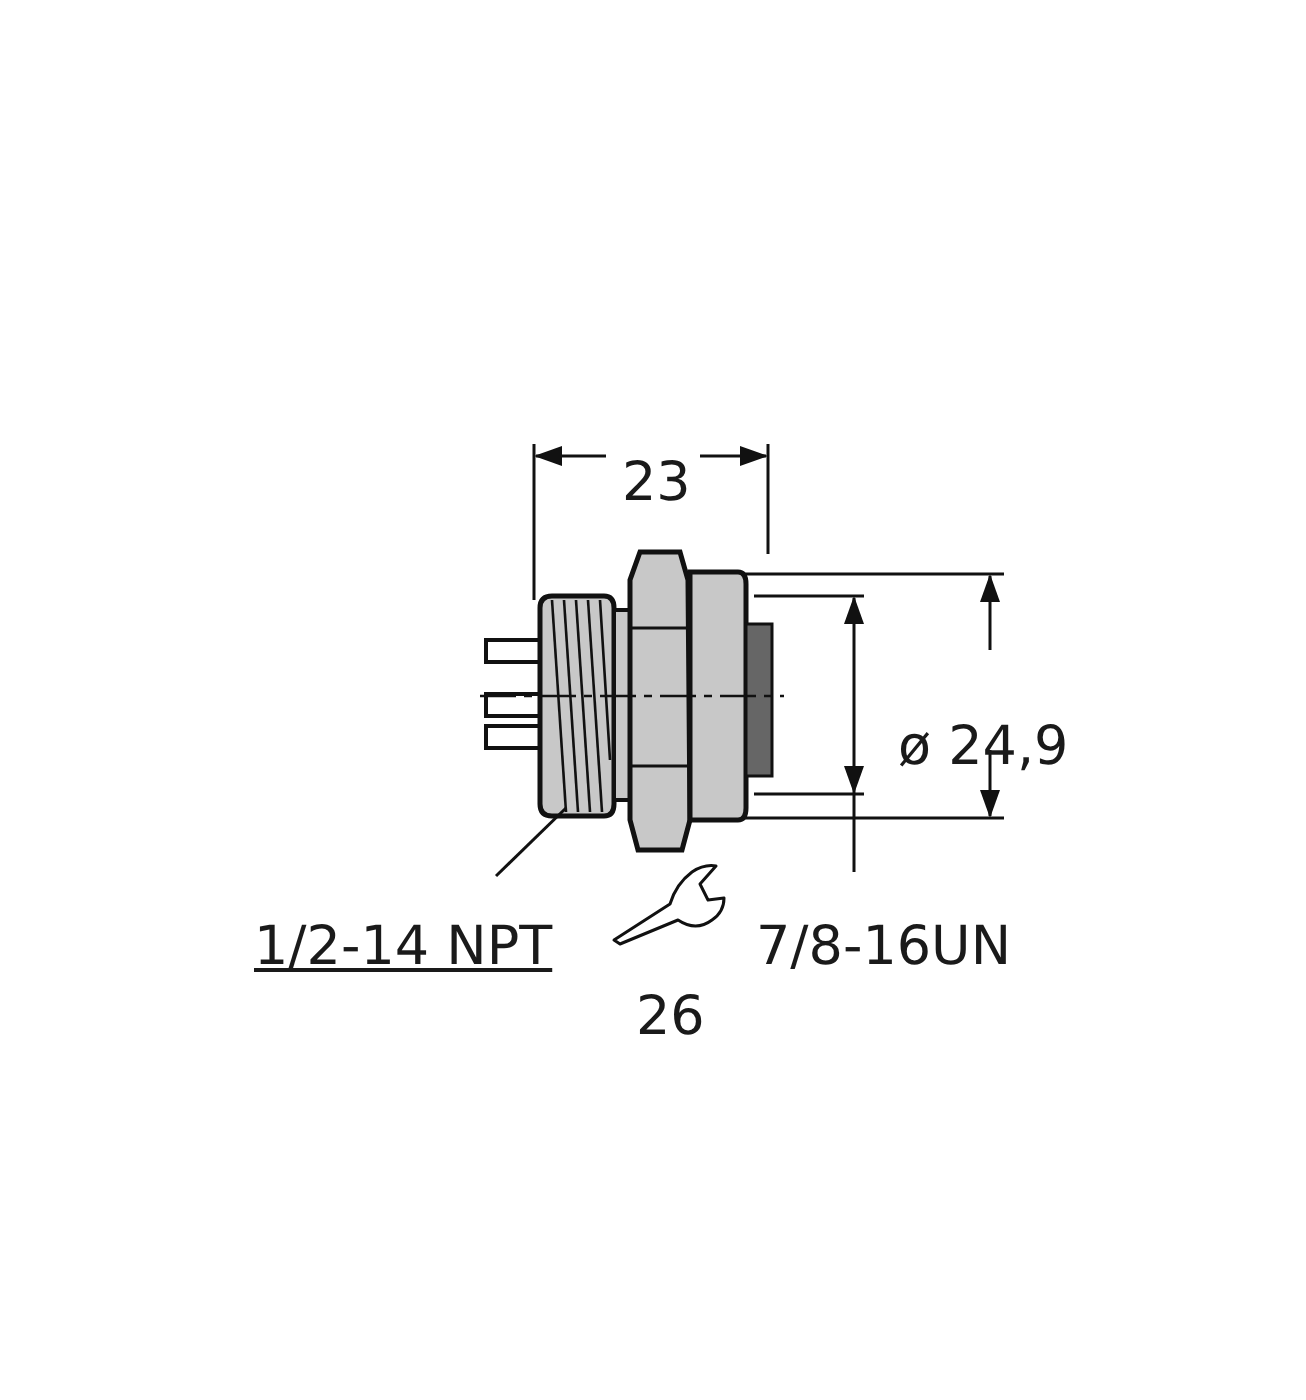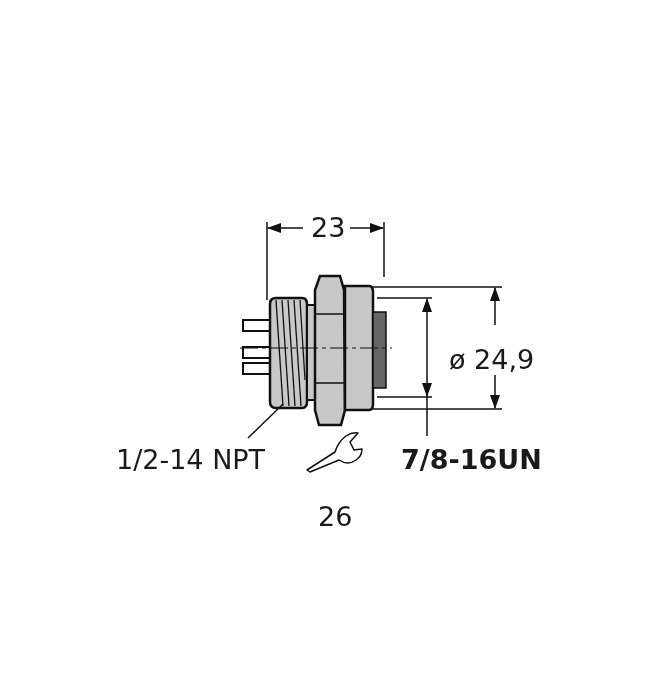--- a/index.html
+++ b/index.html
@@ -1,18 +1,18 @@
 <!DOCTYPE html>
 <html><head>
   <meta charset="utf-8">
   <style>
     html, body { margin: 0; padding: 0; background: #ffffff; }
     body { width: 653px; height: 700px; position: relative; overflow: hidden; font-family: "DejaVu Sans", sans-serif; }
     #drawing { position: absolute; left: 0; top: 0; width: 653px; height: 700px; }
-    .lbl { position: absolute; font-family: "DejaVu Sans", sans-serif; font-size: 27px; color: #1a1a1a; white-space: nowrap; line-height: 1; }
+    .lbl { position: absolute; font-family: "DejaVu Sans", sans-serif; font-size: 27px; color: #1a1a1a; white-space: nowrap; line-height: 1; margin-top: 14px; }
   </style>
 </head>
 <body>
 
 <svg id="drawing" viewBox="0 0 653 700" xmlns="http://www.w3.org/2000/svg">
   <defs>
     <marker id="arr" markerWidth="14" markerHeight="10" refX="13" refY="5" orient="auto" markerUnits="userSpaceOnUse">
       <path d="M0,0 L14,5 L0,10 Z" fill="#111"></path>
     </marker>
   </defs>
@@ -69,15 +69,15 @@
 
   <line x1="283" y1="404" x2="248" y2="438" stroke="#111" stroke-width="1.5"></line>
 
   <g>
     <path d="M307,470 L335,452 Q338,442 346,436 Q352,432 358,433 L350,442 L354,450 L362,449 Q362,456 356,460 Q348,466 339,460 L310,472 Z" fill="none" stroke="#111" stroke-width="1.5" stroke-linejoin="round"></path>
   </g>
 </svg>
 
 <div class="lbl" style="left:311px; top:214px;">23</div>
 <div class="lbl" style="left:449px; top:346px;">ø 24,9</div>
-<div class="lbl" style="left:116px; top:446px;">1/2-14 NPT</div>
-<div class="lbl" style="left:401px; top:446px;font-weight:bold;">7/8-16UN</div>
-<div class="lbl" style="left:318px; top:503px;">26</div>
+<div class="lbl" style="left:127px; top:446px;text-decoration:underline;">1/2-14 NPT</div>
+<div class="lbl" style="left:378px; top:446px;">7/8-16UN</div>
+<div class="lbl" style="left:318px; top:481px;">26</div>
 
 </body></html>

